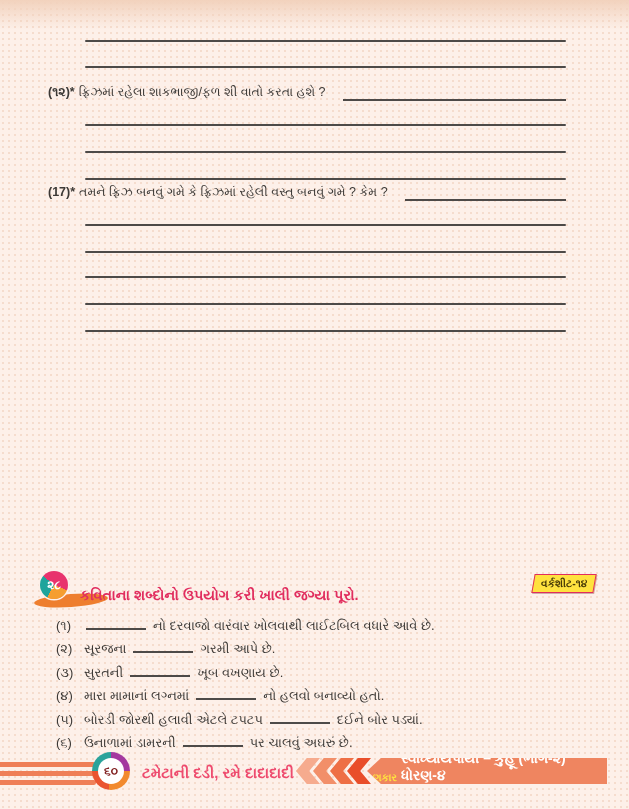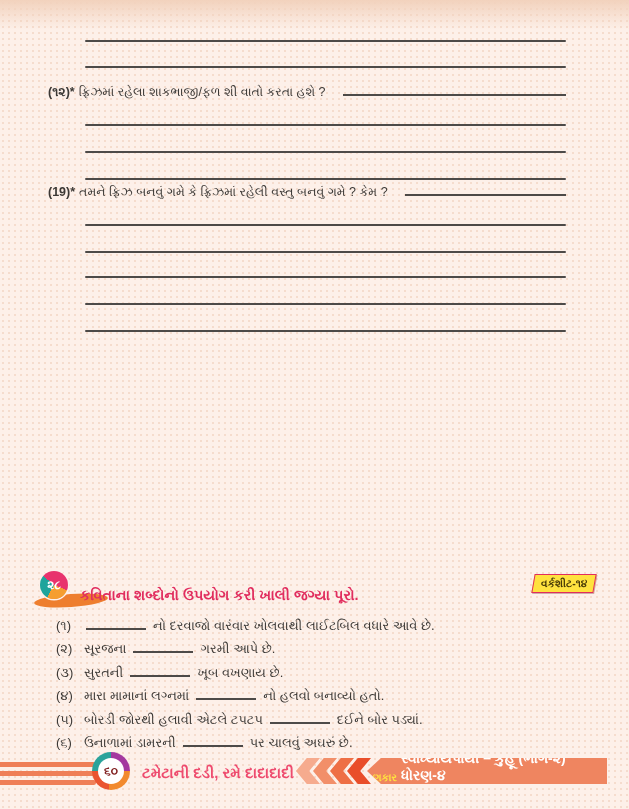--- a/index.html
+++ b/index.html
@@ -14,21 +14,21 @@
     background:linear-gradient(#f2d2bd,rgba(242,210,189,0));pointer-events:none;}
 
   
   .line{height:2px;background:#4d4a48;border-radius:1px;}
   .top-lines{position:absolute;left:85px;width:481px;top:40px;}
   .top-lines .line{margin-bottom:24px;}
 
   
   .questions{position:absolute;left:48px;right:63px;top:84px;}
   .q-block{margin-bottom:4px;}
-  .q-row{display:flex;align-items:center;gap:8px;}
+  .q-row{display:flex;align-items:flex-end;gap:8px;}
   .q-text{font-size:12.5px;color:#3c3936;line-height:17px;white-space:nowrap;}
   .q-num{font-weight:bold;margin-right:4px;}
   .inline-line{flex:1;min-width:30px;height:2px;background:#4d4a48;margin-left:9px;margin-top:5px;}
   .answer-lines{margin-left:37px;}
   .answer-lines .line{margin-top:25px;}
   .answer-lines .line:first-child{margin-top:23px;}
 
   
   .exercise{position:absolute;left:40px;right:30px;top:570px;}
   .ex-header{display:flex;align-items:center;position:relative;height:30px;}
@@ -95,21 +95,21 @@
     <div class="answer-lines">
         <div class="line"></div>
         <div class="line"></div>
         <div class="line"></div>
       </div>
   </div>
 
   <div class="q-block">
     <div class="q-row">
       <div class="q-text">
-        <span class="q-num">(19)*</span><span>તમને ફ્રિઝ બનવું ગમે કે ફ્રિઝમાં રહેલી વસ્તુ બનવું ગમે ? કેમ ?</span>
+        <span class="q-num">(17)*</span><span>તમને ફ્રિઝ બનવું ગમે કે ફ્રિઝમાં રહેલી વસ્તુ બનવું ગમે ? કેમ ?</span>
       </div>
       <div class="inline-line"></div>
     </div>
     <div class="answer-lines">
         <div class="line"></div>
         <div class="line"></div>
       </div>
   </div>
 
 

